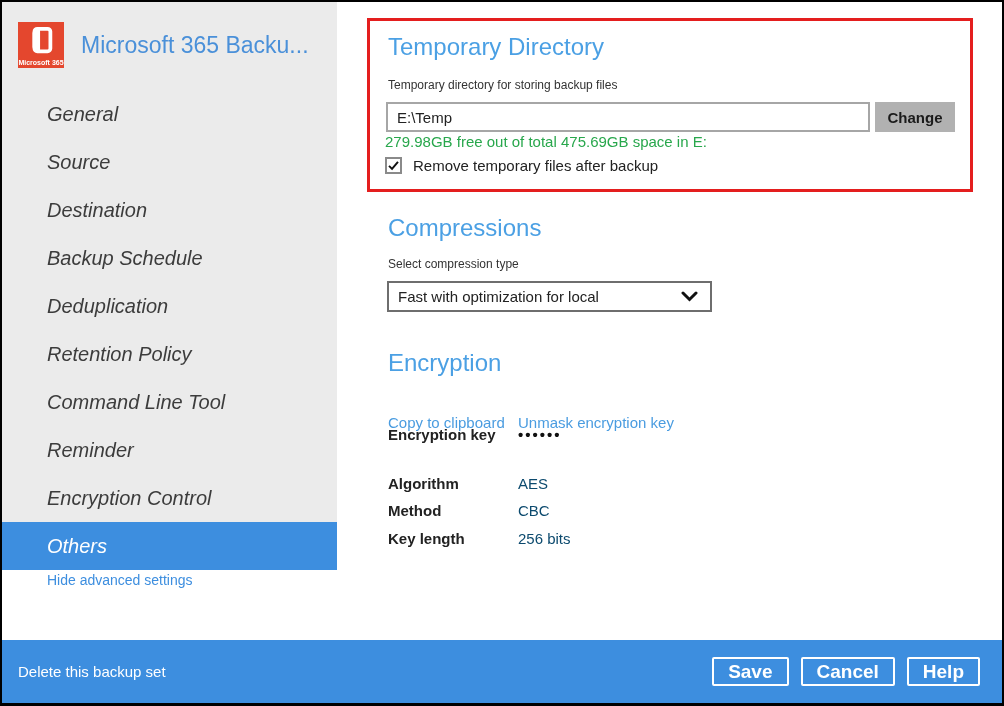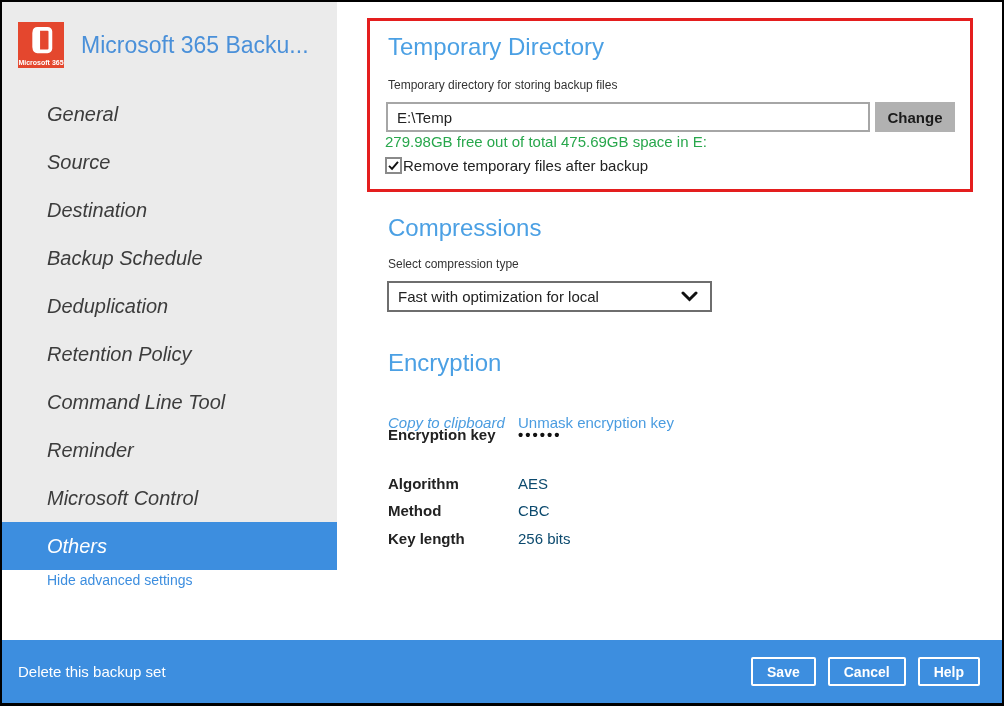--- a/index.html
+++ b/index.html
@@ -136,21 +136,21 @@
     left: 48px; top: 131px;
     font-size: 15px;
     color: #28a74c;
     white-space: nowrap;
   }
   .chk-row {
     position: absolute;
     left: 48px; top: 155px;
     display: flex;
     align-items: center;
-    gap: 1px;
+    gap: 11px;
   }
   .checkbox {
     width: 17px; height: 17px;
     border: 2px solid #8a8a8a;
     background: #fff;
     display: flex;
     align-items: center;
     justify-content: center;
     cursor: pointer;
   }
@@ -191,21 +191,21 @@
   .row-links  { top: 412px; }
   .row-algo   { top: 440px; }
   .row-method { top: 467px; }
   .row-keylen { top: 495px; }
   .enc-link {
     font-size: 15px;
     color: #4a9ce0;
     cursor: pointer;
     white-space: nowrap;
   }
-  .link-copy { width: 130px; flex: 0 0 auto; font-style: italic; }
+  .link-copy { width: 130px; flex: 0 0 auto; }
 
   
   .annotation {
     position: absolute;
     left: 365px; top: 16px;
     width: 606px; height: 174px;
     border: 3px solid #e41e1e;
     pointer-events: none;
   }
 
@@ -223,21 +223,21 @@
   .delete-link { font-size: 15px; color: #fff; cursor: pointer; }
   .footer-buttons { display: flex; gap: 12px; }
   .fbtn {
     min-width: 56px;
     height: 29px;
     border: 2px solid #fff;
     border-radius: 2px;
     background: transparent;
     color: #fff;
     font-family: "Liberation Sans", sans-serif;
-    font-size: 14px;
+    font-size: 19px;
     font-weight: 600;
     padding: 0 14px;
     cursor: pointer;
   }
 </style>
 </head>
 <body>
 
 <div class="page">
 
@@ -255,21 +255,21 @@
 
     <nav class="nav">
       <div class="nav-item">General</div>
       <div class="nav-item">Source</div>
       <div class="nav-item">Destination</div>
       <div class="nav-item">Backup Schedule</div>
       <div class="nav-item">Deduplication</div>
       <div class="nav-item">Retention Policy</div>
       <div class="nav-item">Command Line Tool</div>
       <div class="nav-item">Reminder</div>
-      <div class="nav-item">Microsoft Control</div>
+      <div class="nav-item">Encryption Control</div>
       <div class="nav-item selected">Others</div>
     </nav>
     <div class="adv-link">Hide advanced settings</div>
   </aside>
 
   <main class="main">
 
     <h2 class="sec-title h-temp">Temporary Directory</h2>
     <div class="field-label lbl-temp">Temporary directory for storing backup files</div>
     <input class="tmp-input" type="text" value="E:\Temp" style="">

